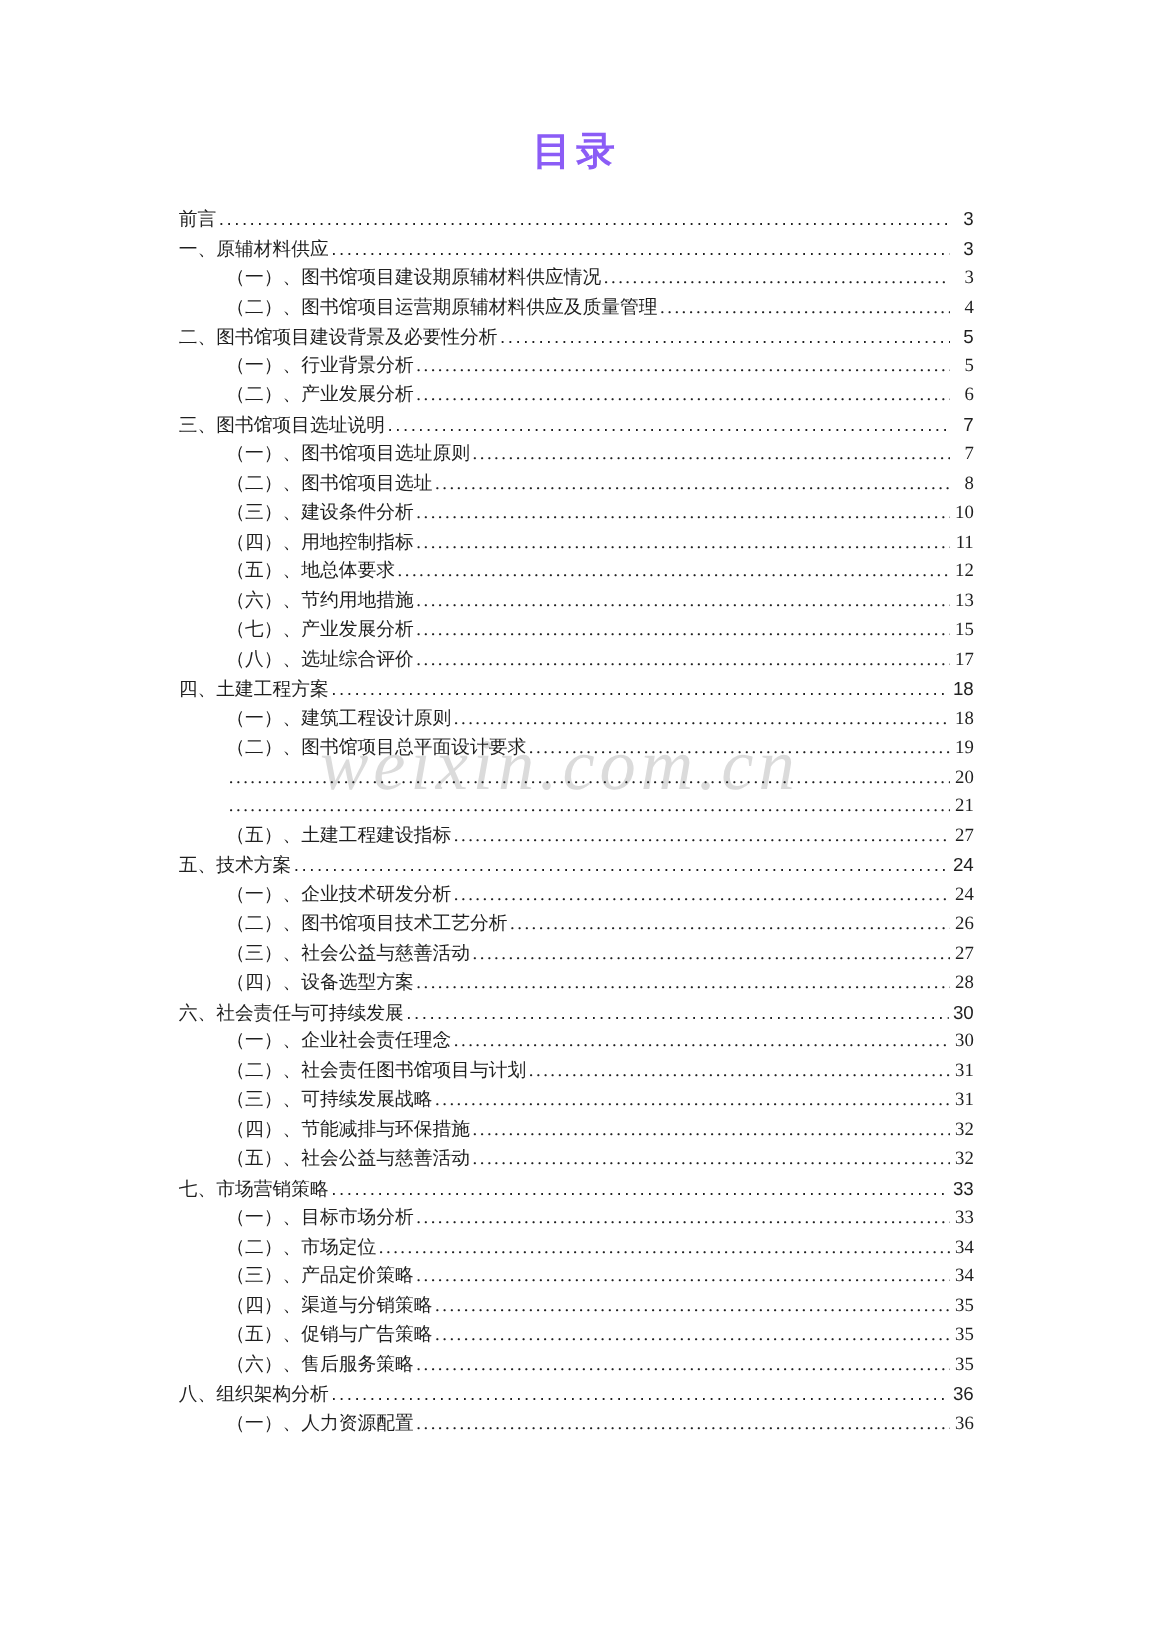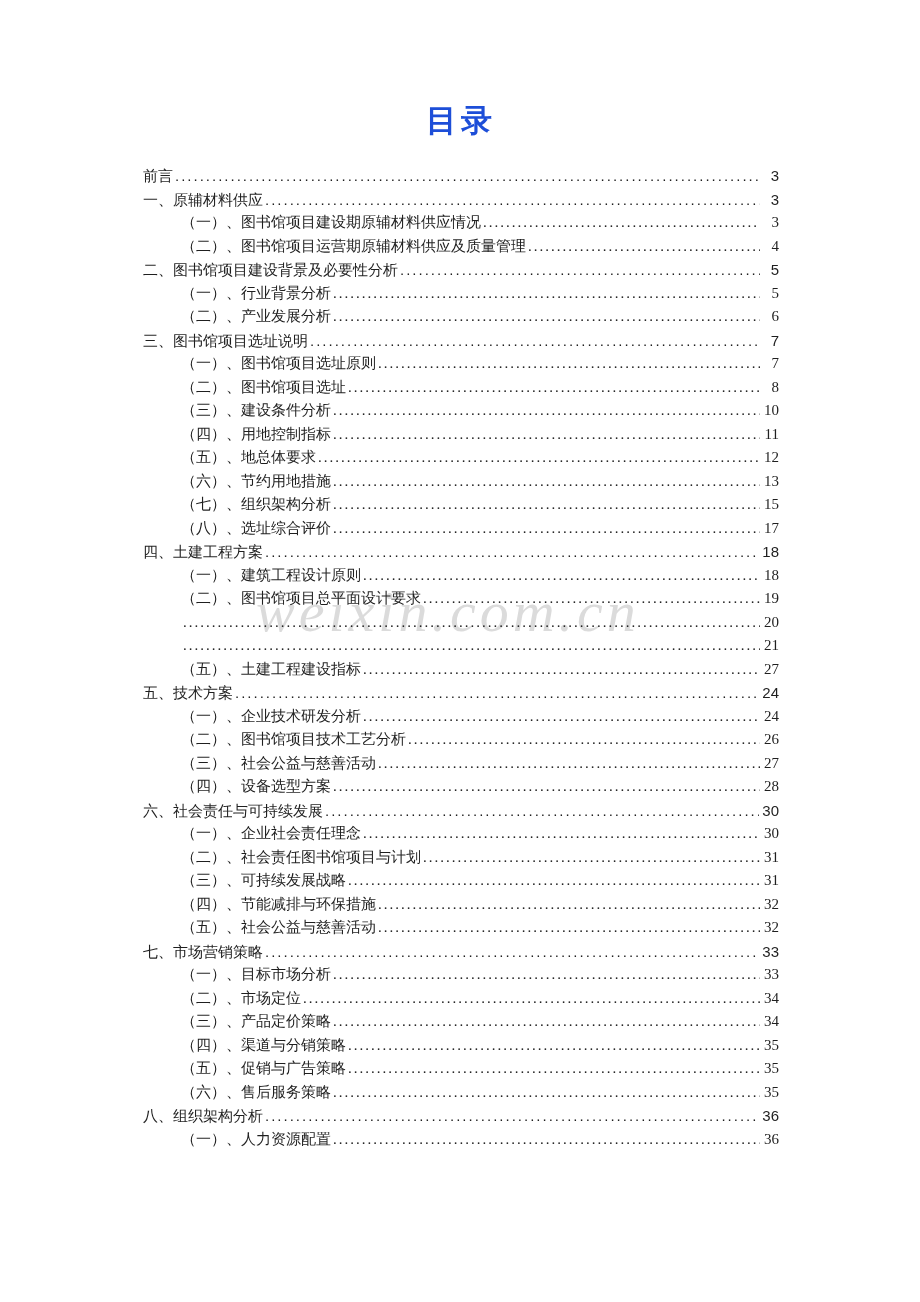--- a/index.html
+++ b/index.html
@@ -18,21 +18,21 @@
     position: absolute;
     left: 143px;
     width: 636px;
     top: 100px;
   }
   .doc-title {
     text-align: center;
     font-size: 31px;
     font-weight: bold;
     letter-spacing: 4px;
-    color: #1d4ed8;
+    color: #8b5cf6;
     margin-bottom: 22px;
     font-family: "Liberation Serif", serif;
   }
   .toc-list { width: 100%; }
   .toc-row {
     display: flex;
     align-items: flex-start;
     font-size: 15px;
     line-height: 23.5px;
     height: 23.5px;
@@ -138,21 +138,21 @@
           <span class="toc-label">（五）、地总体要求</span>
           <span class="toc-leader">............................................................................................................................................................................................................................................................................................................</span>
           <span class="toc-page">12</span>
         </div>
         <div class="toc-row level-1">
           <span class="toc-label">（六）、节约用地措施</span>
           <span class="toc-leader">............................................................................................................................................................................................................................................................................................................</span>
           <span class="toc-page">13</span>
         </div>
         <div class="toc-row level-1">
-          <span class="toc-label">（七）、组织架构分析</span>
+          <span class="toc-label">（七）、产业发展分析</span>
           <span class="toc-leader">............................................................................................................................................................................................................................................................................................................</span>
           <span class="toc-page">15</span>
         </div>
         <div class="toc-row level-1">
           <span class="toc-label">（八）、选址综合评价</span>
           <span class="toc-leader">............................................................................................................................................................................................................................................................................................................</span>
           <span class="toc-page">17</span>
         </div>
         <div class="toc-row level-0">
           <span class="toc-label">四、土建工程方案</span>

